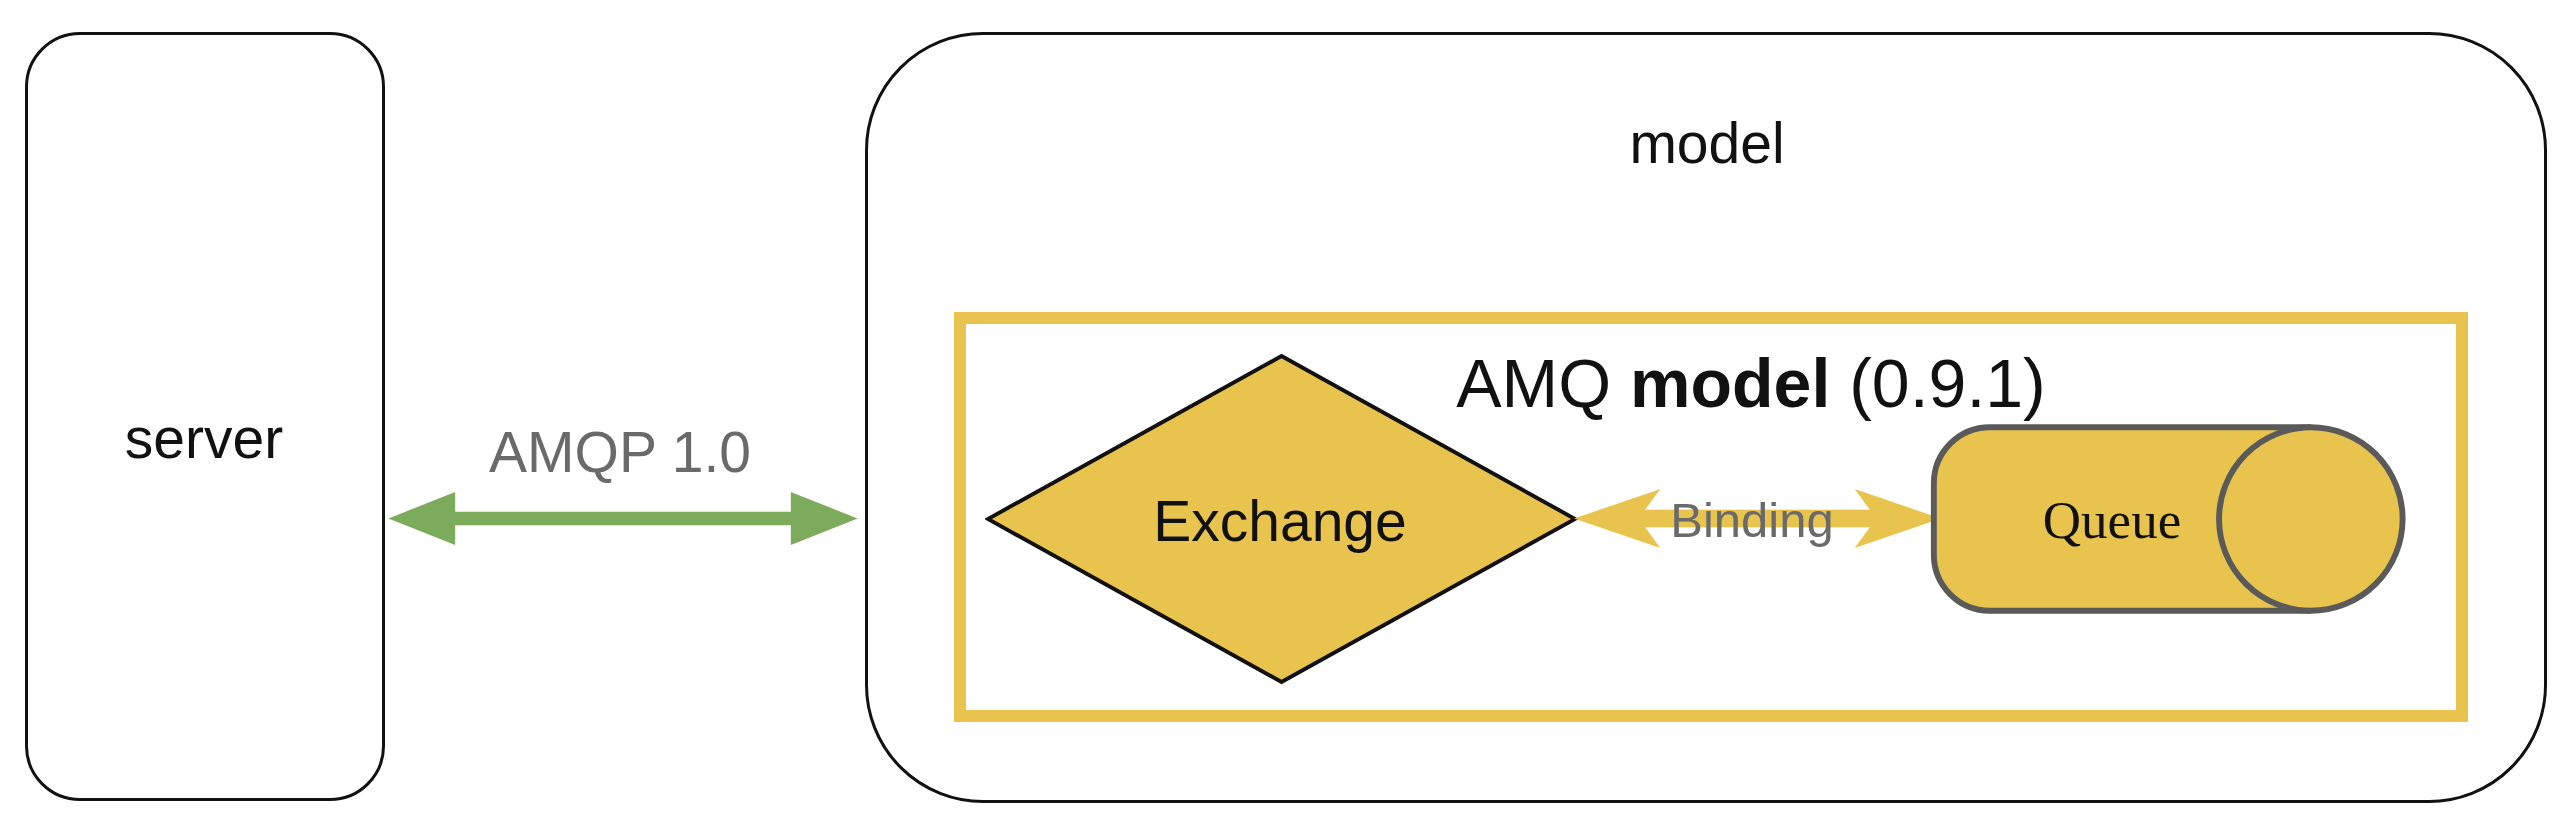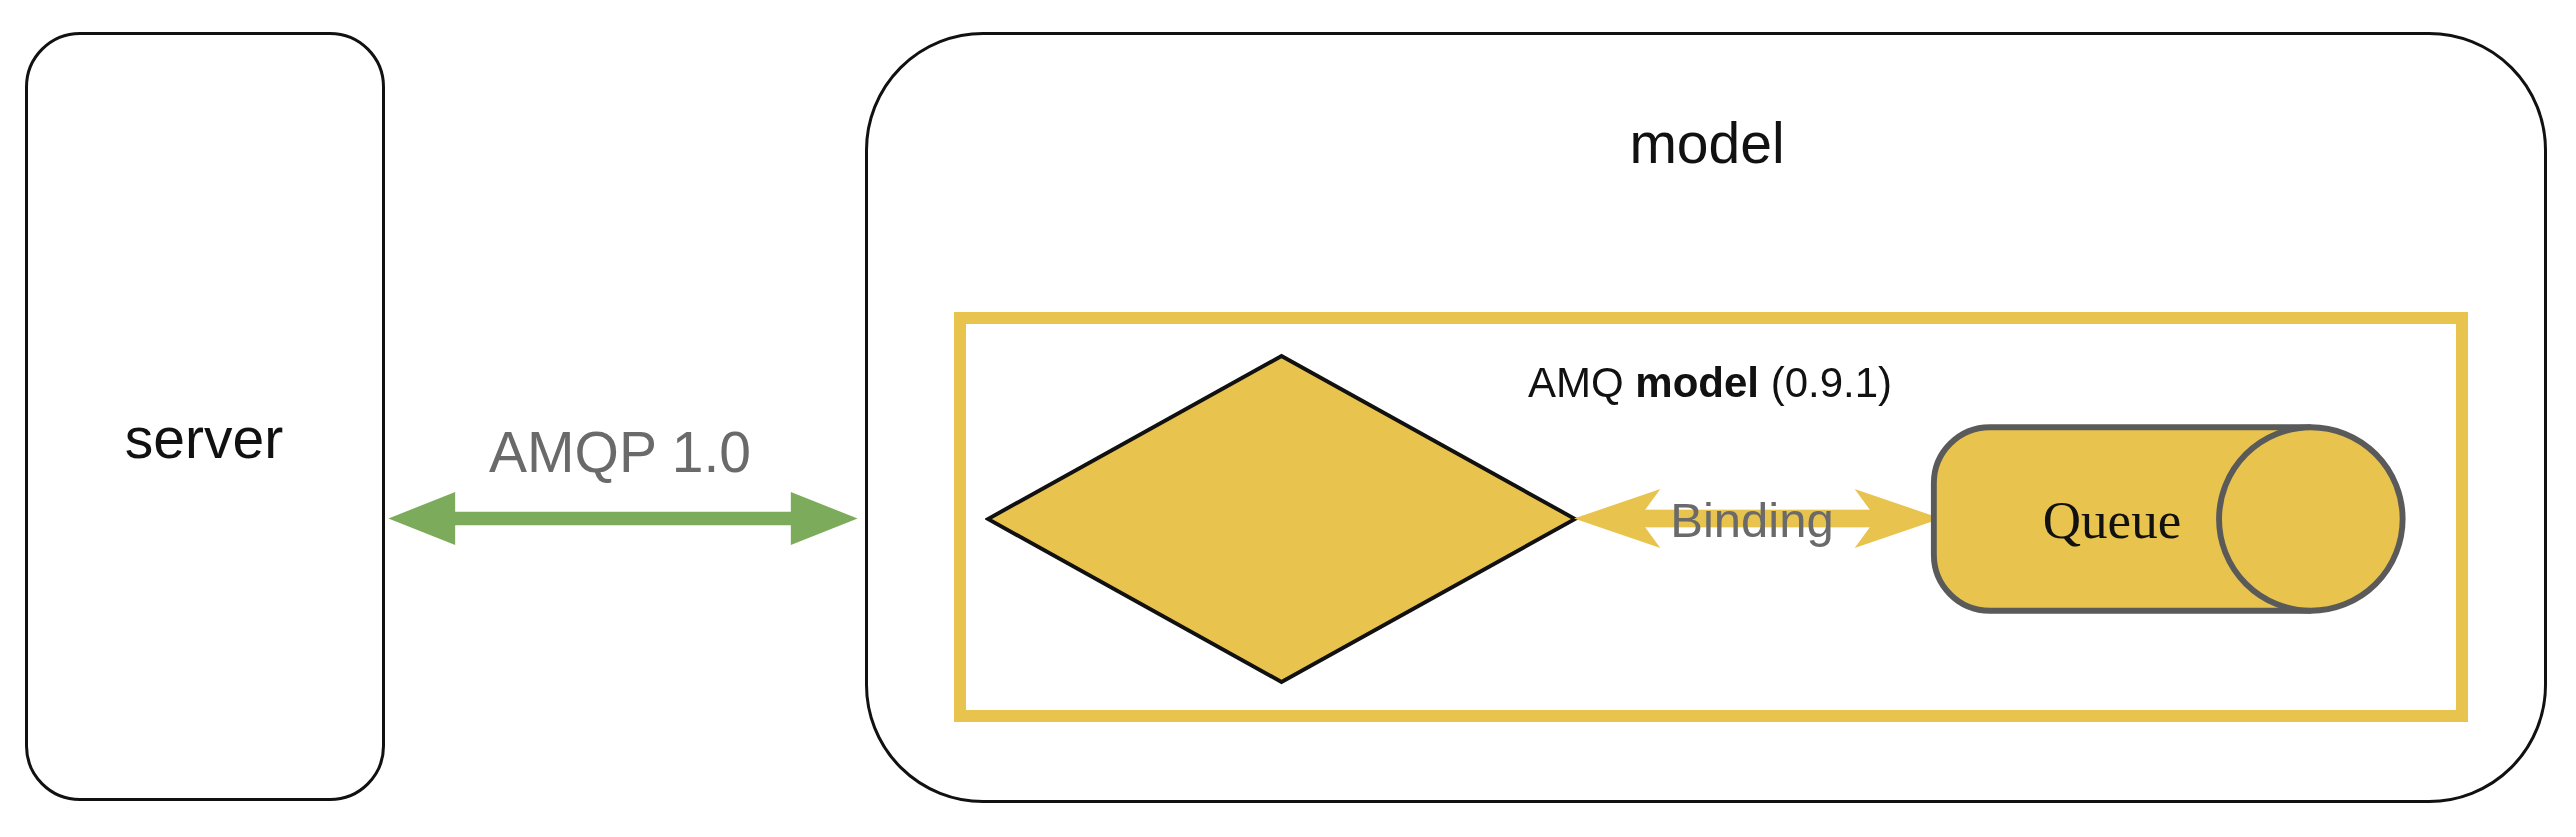--- a/index.html
+++ b/index.html
@@ -29,21 +29,21 @@
     box-sizing:border-box;background:#ffffff;
   }
   .amq-box{
     left:954px;top:312px;width:1514px;height:410px;
     border:12.8px solid #E8C44F;
     box-sizing:border-box;background:#ffffff;
   }
   .client-label{left:204px;top:438px;font-size:57px;}
   .server-label{left:1707px;top:143px;font-size:57px;}
   .amqp-label{left:620px;top:452px;font-size:57px;color:#6A6A6A;text-align:center;}
-  .amq-model-label{left:1710px;top:383px;font-size:42px;}
+  .amq-model-label{left:1751px;top:383px;font-size:68px;}
   .exchange-label{left:1280px;top:521px;font-size:57px;}
   .binding-label{left:1752px;top:520px;font-size:49px;color:#6A6A6A;}
   .queue-label{left:2112px;top:520px;font-size:53px;font-family:Liberation Serif, serif;}
   .amq-model-label b{font-weight:bold;}
   svg{display:block;}
 </style>
 </head>
 <body>
 
 <div class="stage">
@@ -58,20 +58,21 @@
 
   <div class="abs server-box"></div>
   <div class="label server-label">model</div>
 
   <div class="abs amq-box"></div>
   <div class="label amq-model-label"><span>AMQ </span><b>model</b><span> (0.9.1)</span></div>
 
   <svg class="abs" style="left:985px;top:353px;" width="593" height="332" viewBox="0 0 604 338">
     <polygon points="302,3 601,169 302,335 3,169" fill="#E8C44F" stroke="#111111" stroke-width="4"></polygon>
   </svg>
+  <div class="label exchange-label">Exchange</div>
 
   <svg class="abs" style="left:1574px;top:487px;" width="367" height="63" viewBox="0 0 374 64">
     <rect x="58" y="23" width="258" height="18" fill="#E8C44F"></rect>
     <polygon points="0,32 88,2 66,32 88,62" fill="#E8C44F"></polygon>
     <polygon points="374,32 286,2 308,32 286,62" fill="#E8C44F"></polygon>
   </svg>
   <div class="label binding-label">Binding</div>
 
   <svg class="abs" style="left:1926px;top:422px;" width="483" height="194" viewBox="0 0 492 197">
     <path d="M 392,5 H 65 A 57,57 0 0 0 8,62 V 135 A 57,57 0 0 0 65,192 H 392" fill="#E8C44F" stroke="#5A5A5A" stroke-width="6"></path>

